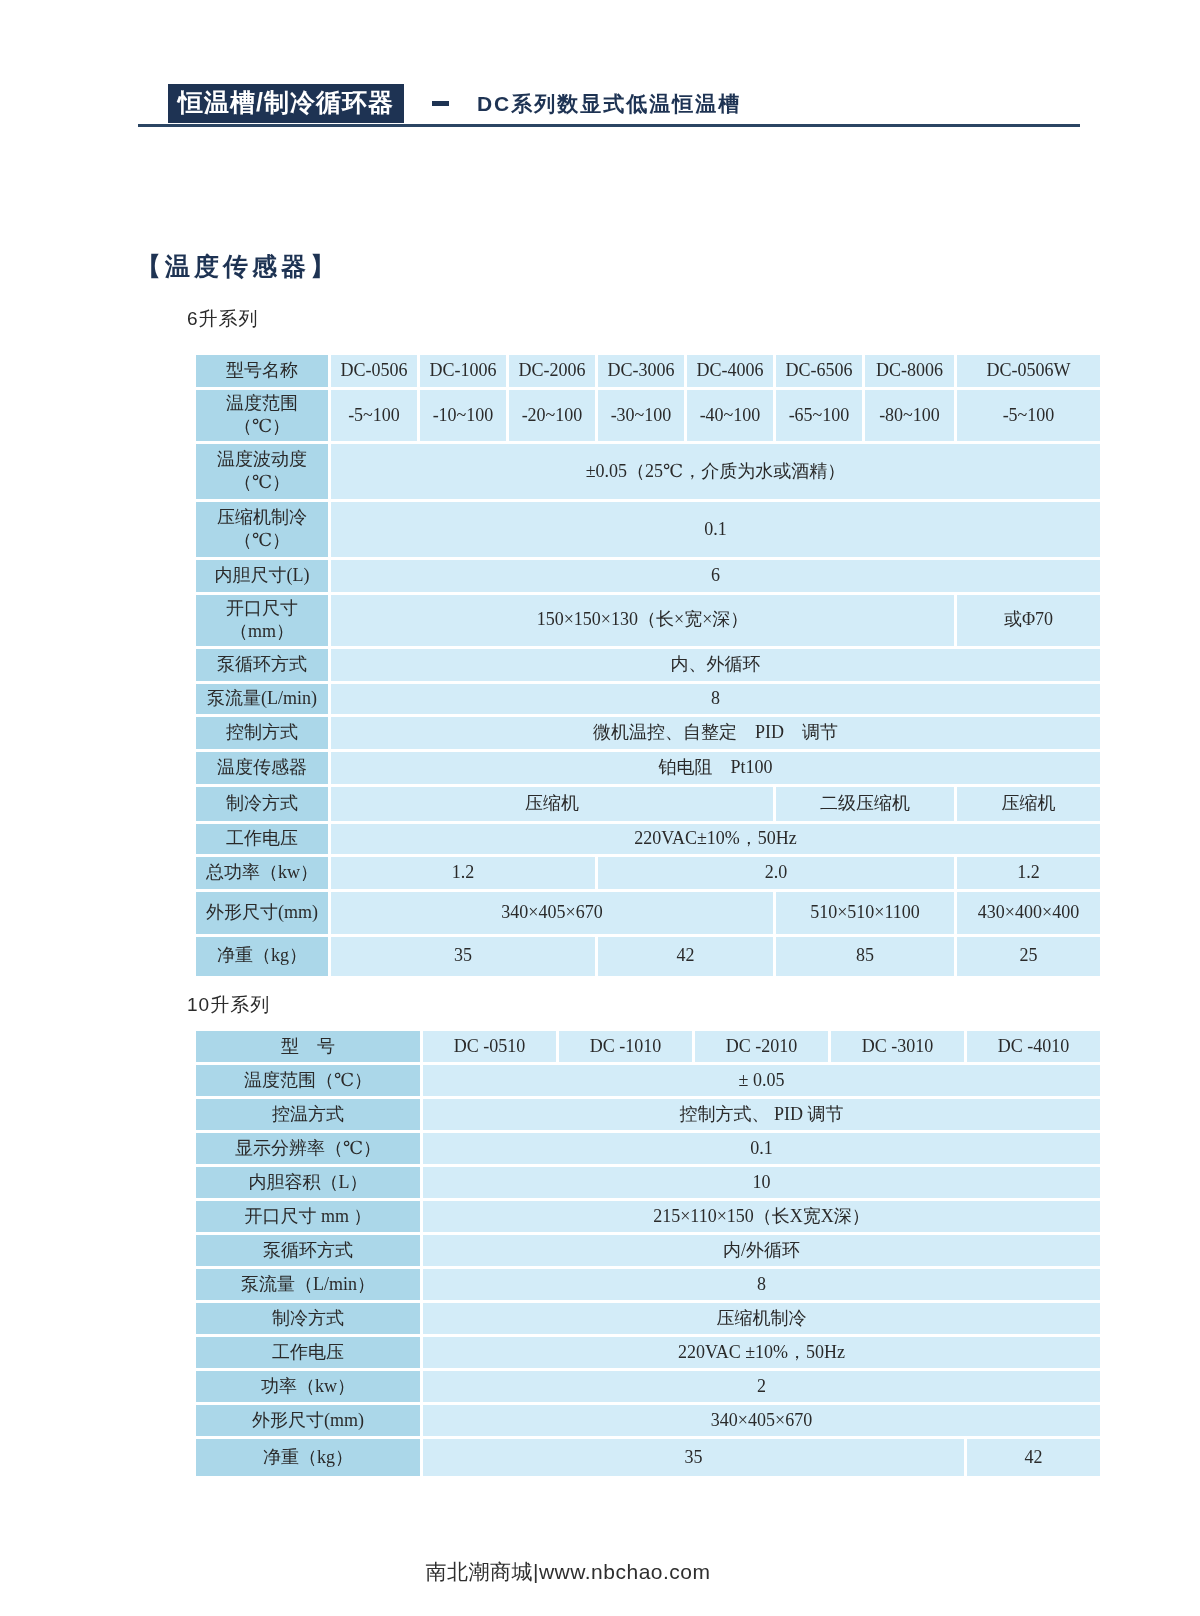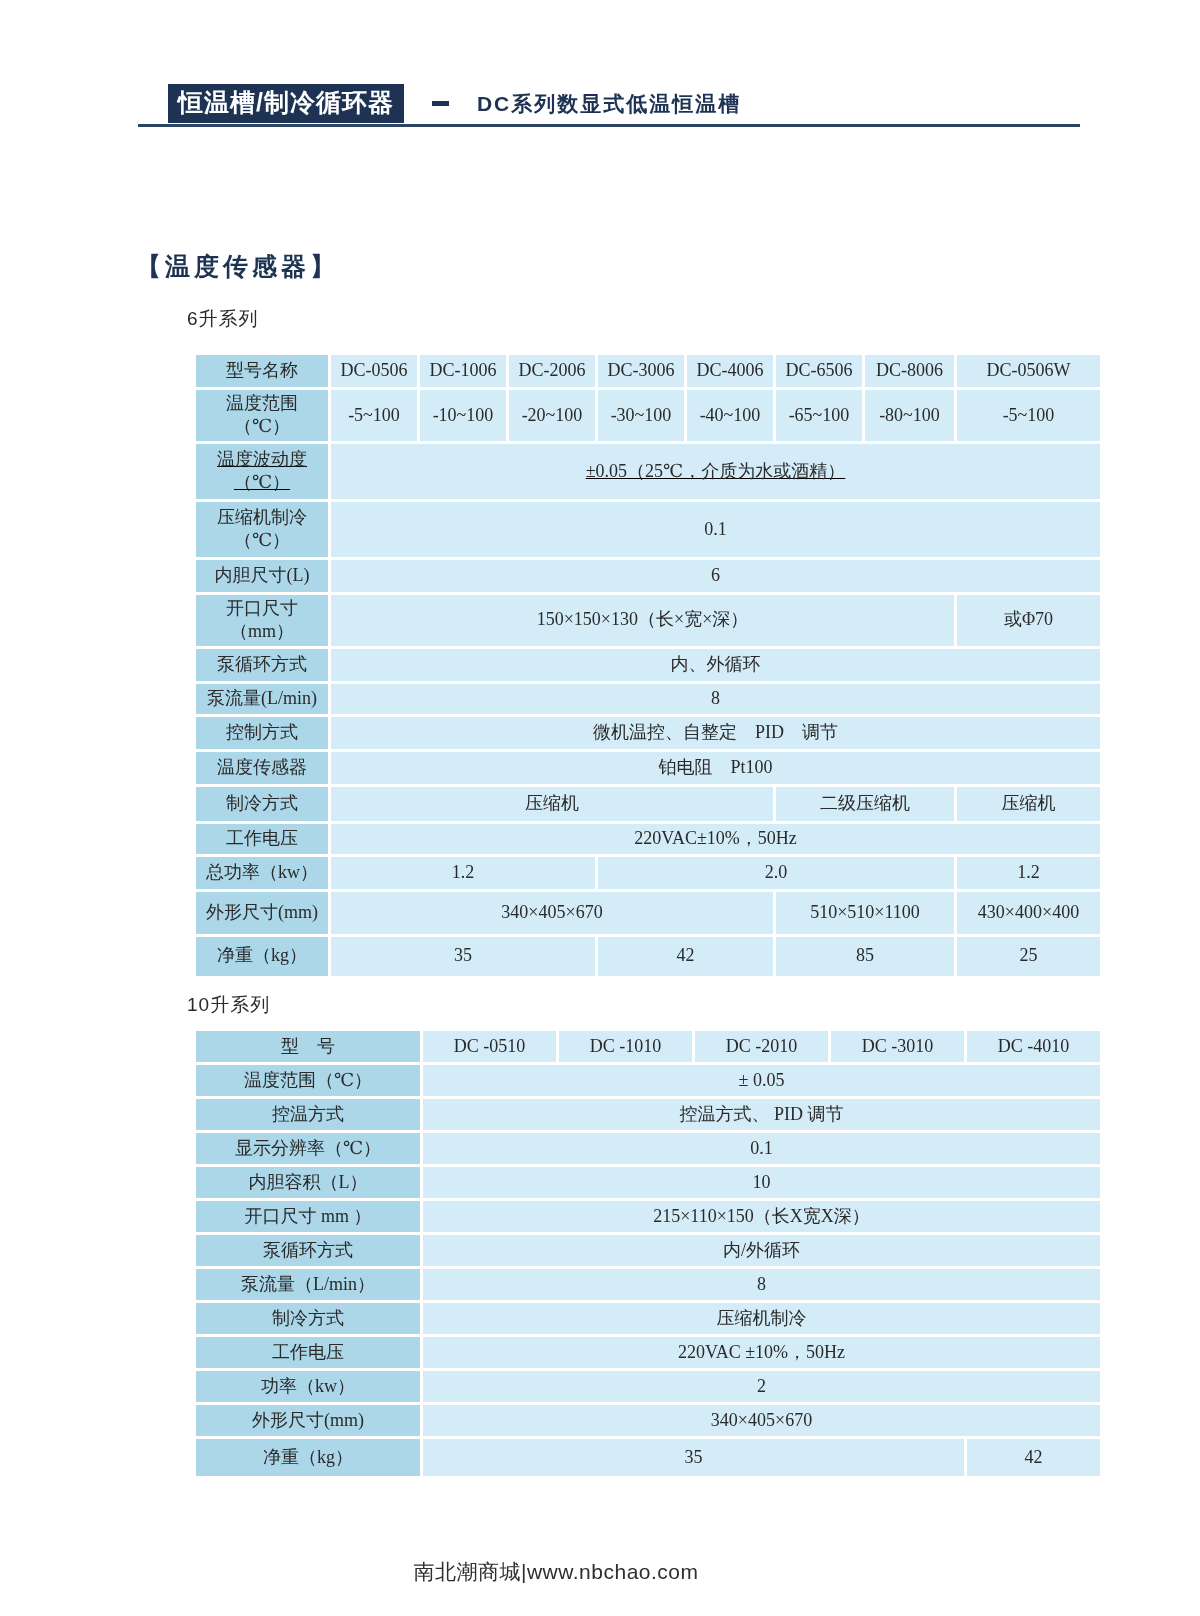--- a/index.html
+++ b/index.html
@@ -19,21 +19,21 @@
   #series10-title{left:187px;top:992px;}
   table.specs{position:absolute;left:193px;border-collapse:collapse;table-layout:fixed;}
   #table-6l{top:352px;}
   #table-10l{top:1028px;}
   table.specs td{border:3px solid #ffffff;text-align:center;vertical-align:middle;
      font-family:"Liberation Serif","DejaVu Serif",serif;font-size:18px;line-height:1.3;
      color:#2a2a2a;padding:2px 3px;white-space:pre-line;overflow:hidden;}
   td.label{background:var(--label-bg,#abd7e9);}
   td.value{background:var(--value-bg,#d3ecf8);}
   .footer{position:absolute;left:0;top:1558px;width:1112px;text-align:center;
-          font-size:21px;color:#2e2e2e;letter-spacing:0.5px;}
+          font-size:21px;color:#2e2e2e;letter-spacing:0.5px;padding-left:12px;}
 </style>
 </head>
 <body>
 
 <div class="page">
 
   <div class="header-band">
     <span class="badge">恒温槽/制冷循环器</span>
     <span class="dash-bar"></span>
     <span class="subtitle">DC系列数显式低温恒温槽</span>
@@ -71,21 +71,21 @@
           <td class="label">温度范围（℃）</td>
           <td class="value">-5~100</td>
           <td class="value">-10~100</td>
           <td class="value">-20~100</td>
           <td class="value">-30~100</td>
           <td class="value">-40~100</td>
           <td class="value">-65~100</td>
           <td class="value">-80~100</td>
           <td class="value">-5~100</td>
         </tr>
-        <tr style="height: 58px; text-decoration: underline;">
+        <tr style="height: 58px;">
           <td class="label">温度波动度
 （℃）</td>
           <td colspan="8" class="value">±0.05（25℃，介质为水或酒精）</td>
         </tr>
         <tr style="height: 58px;">
           <td class="label">压缩机制冷
 （℃）</td>
           <td colspan="8" class="value">0.1</td>
         </tr>
         <tr style="height: 35px;">
@@ -163,21 +163,21 @@
           <td class="value">DC -2010</td>
           <td class="value">DC -3010</td>
           <td class="value">DC -4010</td>
         </tr>
         <tr style="height: 34px;">
           <td class="label">温度范围（℃）</td>
           <td colspan="5" class="value">± 0.05</td>
         </tr>
         <tr style="height: 34px;">
           <td class="label">控温方式</td>
-          <td colspan="5" class="value">控温方式、 PID 调节</td>
+          <td colspan="5" class="value">控制方式、 PID 调节</td>
         </tr>
         <tr style="height: 34px;">
           <td class="label">显示分辨率（℃）</td>
           <td colspan="5" class="value">0.1</td>
         </tr>
         <tr style="height: 34px;">
           <td class="label">内胆容积（L）</td>
           <td colspan="5" class="value">10</td>
         </tr>
         <tr style="height: 34px;">

